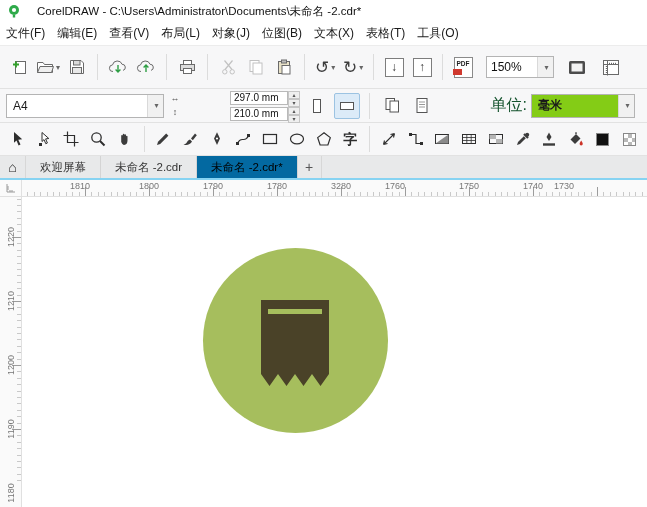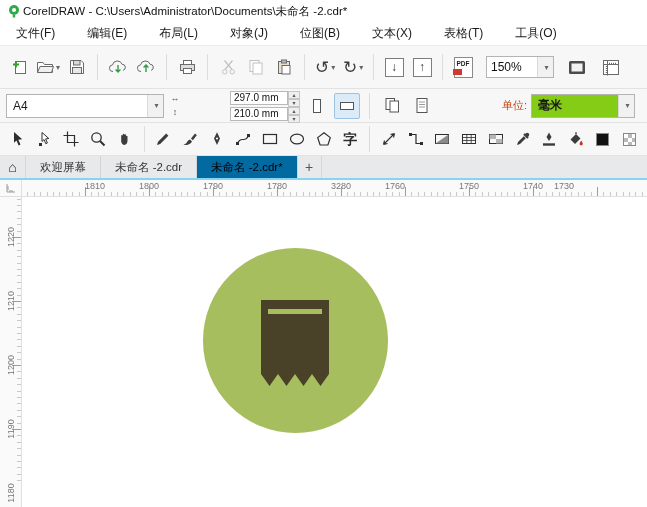--- a/index.html
+++ b/index.html
@@ -1,24 +1,24 @@
 <!DOCTYPE html>
 <html><head>
 <meta charset="utf-8">
 <style>
   *{margin:0;padding:0;box-sizing:border-box;}
   html,body{width:647px;height:507px;}
   body{font-family:"Liberation Sans","DejaVu Sans",sans-serif;font-size:12px;color:#1a1a1a;background:#fff;overflow:hidden;display:flex;flex-direction:column;}
   svg{display:block;}
 
-  .titlebar{flex:0 0 22px;display:flex;align-items:center;gap:2px;padding:0 7px;background:#fff;}
+  .titlebar{flex:0 0 22px;display:flex;align-items:center;gap:16px;padding:0 7px;background:#fff;}
   .title-text{font-size:11.5px;color:#111;white-space:nowrap;}
 
   .menubar{flex:0 0 23px;display:flex;align-items:center;background:#fff;border-bottom:1px solid #ececec;}
-  .menu-item{padding:3px 16px;cursor:default;white-space:nowrap;}
+  .menu-item{padding:3px 6px;cursor:default;white-space:nowrap;}
 
   .toolbar{flex:0 0 43px;display:flex;align-items:center;padding:0 6px;background:#f7f7f8;border-bottom:1px solid #e2e2e2;gap:2px;}
   .tbtn{height:32px;min-width:26px;display:flex;align-items:center;justify-content:center;border-radius:2px;padding:0 2px;}
   .dd{font-size:8px;color:#666;margin-left:2px;}
   .sep{width:1px;height:26px;background:#dcdcdc;margin:0 5px;flex:0 0 1px;}
   .glyph{font-size:17px;color:#3d3d3d;line-height:1;}
   .iobox{width:19px;height:19px;border:1px solid #7d7d7d;display:flex;align-items:center;justify-content:center;font-weight:bold;font-size:12px;color:#333;background:#fff;}
   .pdficon{width:19px;height:21px;border:1px solid #8a8a8a;background:#fff;position:relative;display:flex;justify-content:center;}
   .pdftext{font-size:6.5px;font-weight:bold;margin-top:2px;color:#222;}
   .pdfred{position:absolute;left:-2px;bottom:2px;width:9px;height:6px;background:#d0392e;}
@@ -30,21 +30,21 @@
   .size-combo{width:158px;height:24px;background:#fff;border:1px solid #b4b4b4;display:flex;align-items:center;}
   .size-combo .val{flex:1;padding:0 6px;}
   .dimicons{display:flex;flex-direction:column;justify-content:center;gap:1px;font-size:9px;color:#555;width:14px;text-align:center;line-height:13px;}
   .dimcol{display:flex;flex-direction:column;gap:2px;margin-left:44px;}
   .dimrow{display:flex;align-items:stretch;height:14px;}
   .dimrow input{width:58px;border:1px solid #b9b9b9;font-size:10px;padding:0 3px;font-family:inherit;color:#111;}
   .stepper{display:flex;flex-direction:column;width:12px;}
   .stepper span{flex:1;font-size:6px;line-height:6px;color:#555;text-align:center;border:1px solid #c6c6c6;background:#efefef;}
   .pbtn{width:26px;height:26px;display:flex;align-items:center;justify-content:center;border-radius:2px;}
   .pbtn.active{background:#dcebf8;border:1px solid #9cc3e2;}
-  .units-label{margin-left:auto;font-size:11px;color:#c2410c;}
+  .units-label{margin-left:auto;font-size:16px;color:#14532d;}
   .units-combo{width:104px;height:24px;background:#84cc16;border:1px solid #b4b4b4;display:flex;align-items:center;margin-right:6px;font-weight:bold;}
   .units-combo .val{flex:1;padding:0 6px;}
 
   .toolboxbar{flex:0 0 33px;display:flex;align-items:center;padding:0 5px;background:#f7f7f8;border-bottom:1px solid #e2e2e2;gap:1px;}
   .tool{width:27px;height:27px;display:flex;align-items:center;justify-content:center;border-radius:2px;}
   .texttool{font-size:14px;font-weight:bold;color:#2e2e2e;line-height:1;}
   .swatch{width:13px;height:13px;border:1px solid #888;}
   .swatch.black{background:#111;}
   .swatch.checker{background-image:conic-gradient(#b9b9b9 0 25%,#fff 0 50%,#b9b9b9 0 75%,#fff 0);background-size:8px 8px;background-color:#fff;}
 
@@ -88,20 +88,21 @@
       <circle cx="7" cy="6" r="5" fill="#2faa4a"></circle>
       <circle cx="7" cy="6" r="2.1" fill="#fff"></circle>
       <rect x="5.8" y="11" width="2.4" height="2.5" fill="#2faa4a"></rect>
     </svg>
   <span class="title-text">CorelDRAW - C:\Users\Administrator\Documents\未命名 -2.cdr*</span>
 </div>
 
 <div class="menubar">
   <span class="menu-item">文件(F)</span>
   <span class="menu-item">编辑(E)</span>
+  <span class="menu-item">查看(V)</span>
   <span class="menu-item">布局(L)</span>
   <span class="menu-item">对象(J)</span>
   <span class="menu-item">位图(B)</span>
   <span class="menu-item">文本(X)</span>
   <span class="menu-item">表格(T)</span>
   <span class="menu-item">工具(O)</span>
 </div>
 
 <div class="toolbar">
   <div class="tbtn">
@@ -418,21 +419,21 @@
 </div>
 <div class="blueline"></div>
 
 <div class="rulerrow">
   <div class="rcorner">
     <svg width="10" height="10" viewBox="0 0 10 10">
         <path d="M1 1 V9 H9 M3 6 H1 M3 4 H1 M4 9 V7 M6 9 V7" stroke="#9a9a9a" fill="none"></path>
       </svg>
   </div>
   <div class="hruler">
-    <span class="hlab" style="left:73px">1810</span>
+    <span class="hlab" style="left:58px">1810</span>
     <span class="hlab" style="left:127px">1800</span>
     <span class="hlab" style="left:191px">1790</span>
     <span class="hlab" style="left:255px">1780</span>
     <span class="hlab" style="left:319px">3280</span>
     <span class="hlab" style="left:373px">1760</span>
     <span class="hlab" style="left:447px">1750</span>
     <span class="hlab" style="left:511px">1740</span>
     <span class="hlab" style="left:542px">1730</span>
 
   </div>

